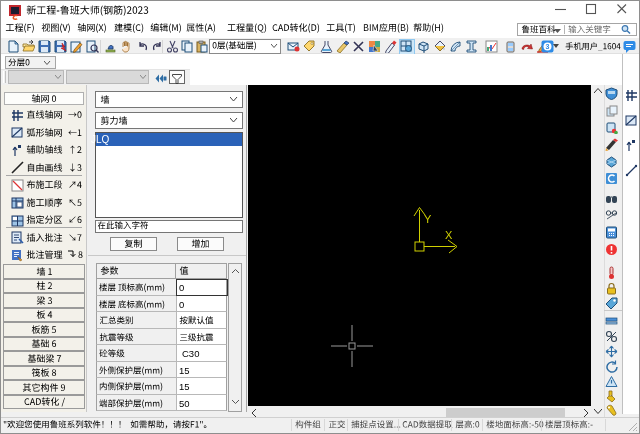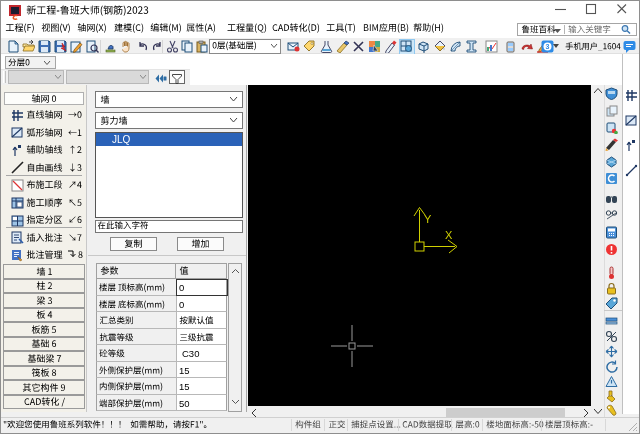--- a/index.html
+++ b/index.html
@@ -397,21 +397,21 @@
   </svg>
 <div style="position:absolute;left:95px;top:112px;width:148px;height:17px;background:#fff;border:1px solid #767676"></div>
 <svg style="position:absolute;left:100px;top:116px;" width="28" height="12" viewBox="0 0 300 133">
     <path transform="translate(0 88)" d="M 60 -62 V -36 H 66 V -62 Z M 79 -64 V -33 C 79 -32 79 -32 77 -32 C 76 -32 73 -32 68 -32 C 69 -30 70 -28 70 -27 C 76 -27 80 -27 82 -28 C 85 -28 86 -30 86 -33 V -64 Z M 69 -84 C 67 -81 64 -77 62 -74 H 32 L 37 -75 C 35 -78 33 -82 30 -84 L 24 -83 C 26 -80 28 -76 29 -74 H 6 V -68 H 94 V -74 H 70 C 72 -76 74 -80 76 -83 Z M 8 -23 V -17 H 41 C 37 -6 29 -1 5 2 C 6 4 8 6 9 8 C 35 5 45 -3 49 -17 H 80 C 79 -6 77 -1 75 0 C 74 1 74 1 71 1 C 69 1 63 1 57 1 C 58 2 59 5 59 7 C 65 8 71 8 74 7 C 77 7 79 7 81 5 C 84 2 86 -4 88 -20 C 88 -21 88 -23 88 -23 Z M 42 -58 V -52 H 20 V -58 Z M 14 -63 V -27 H 20 V -37 H 42 V -33 C 42 -32 42 -32 41 -32 C 40 -32 37 -32 34 -32 C 34 -31 35 -29 35 -27 C 40 -27 43 -27 46 -28 C 48 -29 48 -30 48 -33 V -63 Z M 42 -47 V -41 H 20 V -47 ZM 141 -84 V -66 V -62 H 108 V -54 H 141 C 139 -36 132 -14 105 2 C 107 4 110 7 111 8 C 140 -9 147 -34 148 -54 H 183 C 181 -19 178 -5 175 -2 C 174 0 172 0 170 0 C 168 0 161 0 154 -1 C 156 2 157 5 157 7 C 163 7 170 8 173 7 C 177 7 179 6 182 3 C 186 -2 188 -17 190 -58 C 191 -59 191 -62 191 -62 H 149 V -66 V -84 ZM 256 -20 H 272 V -13 H 256 Z M 250 -25 V -9 H 278 V -25 Z M 240 -64 C 244 -60 248 -55 250 -51 L 255 -54 C 254 -58 249 -64 246 -67 Z M 282 -67 C 280 -63 276 -58 272 -54 L 278 -51 C 281 -55 285 -60 288 -64 Z M 260 -84 V -75 H 236 V -69 H 260 V -50 H 233 V -44 H 296 V -50 H 268 V -69 H 292 V -75 H 268 V -84 Z M 238 -37 V 8 H 244 V 4 H 283 V 8 H 290 V -37 Z M 244 -2 V -31 H 283 V -2 Z M 204 -16 206 -9 C 214 -13 224 -17 234 -22 L 232 -28 L 222 -24 V -53 H 232 V -60 H 222 V -83 H 215 V -60 H 205 V -53 H 215 V -21 C 211 -19 207 -18 204 -16 Z" fill="#000"></path>
   </svg>
 <svg style="position:absolute;left:230px;top:118px" width="8" height="6">
     <path d="M0 0 l3.5 4 3.5-4" stroke="#444" fill="none"></path>
   </svg>
 <div style="position:absolute;left:95px;top:132px;width:148px;height:86px;background:#fff;border:1px solid #555"></div>
 <div style="position:absolute;left:96px;top:133px;width:146px;height:13px;background:#2a62b8"></div>
-<span style="position:absolute;left:112px;top:134px;font:10px 'Liberation Sans';color:#fff">JLQ</span>
+<span style="position:absolute;left:91px;top:134px;font:10px 'Liberation Sans';color:#fff">JLQ</span>
 <div style="position:absolute;left:95px;top:220px;width:148px;height:13px;background:#fff;border:1px solid #767676"></div>
 <svg style="position:absolute;left:97px;top:221px;" width="52" height="11" viewBox="0 0 600 129">
     <path transform="translate(0 88)" d="M 39 -84 C 38 -79 36 -74 34 -68 H 6 V -61 H 30 C 24 -48 15 -37 4 -29 C 5 -27 7 -24 8 -22 C 12 -25 16 -28 19 -32 V 8 H 27 V -41 C 32 -47 36 -54 39 -61 H 94 V -68 H 42 C 44 -73 46 -78 47 -82 Z M 60 -56 V -37 H 37 V -30 H 60 V -1 H 33 V 6 H 94 V -1 H 67 V -30 H 90 V -37 H 67 V -56 ZM 104 -1 106 7 C 118 4 137 1 154 -2 L 153 -10 L 139 -7 V -46 H 153 V -53 H 139 V -84 H 131 V -6 L 120 -4 V -64 H 112 V -3 Z M 158 -84 V -9 C 158 2 161 5 170 5 C 172 5 183 5 185 5 C 194 5 196 -1 197 -17 C 195 -18 192 -19 190 -20 C 189 -6 189 -2 185 -2 C 182 -2 173 -2 171 -2 C 167 -2 166 -4 166 -9 V -40 C 176 -45 186 -50 194 -56 L 188 -62 C 182 -58 174 -52 166 -48 V -84 ZM 273 -45 V -8 H 279 V -45 Z M 286 -48 V 0 C 286 1 286 1 285 1 C 283 1 279 1 275 1 C 276 3 276 5 277 7 C 283 7 287 7 289 6 C 292 5 292 3 292 0 V -48 Z M 207 -33 C 208 -34 211 -34 214 -34 H 222 V -21 C 215 -19 209 -18 204 -17 L 206 -10 L 222 -14 V 8 H 228 V -15 L 237 -18 L 236 -24 L 228 -22 V -34 H 236 V -41 H 228 V -56 H 222 V -41 H 213 C 216 -48 218 -57 220 -65 H 237 V -72 H 222 C 222 -76 223 -79 224 -83 L 217 -84 C 216 -80 216 -76 215 -72 H 205 V -65 H 214 C 212 -57 210 -50 209 -48 C 208 -43 206 -40 205 -39 C 206 -38 207 -34 207 -33 Z M 266 -84 C 259 -74 247 -64 235 -58 C 237 -57 239 -54 240 -53 C 242 -54 245 -56 248 -57 V -53 H 285 V -58 C 287 -57 290 -55 293 -54 C 294 -56 296 -58 297 -60 C 287 -64 277 -70 270 -78 L 272 -82 Z M 251 -59 C 256 -64 262 -68 266 -73 C 271 -68 276 -63 283 -59 Z M 261 -41 V -33 H 248 V -41 Z M 242 -47 V 8 H 248 V -13 H 261 V 0 C 261 1 261 1 260 1 C 259 1 257 1 254 1 C 255 3 255 6 256 7 C 260 7 263 7 265 6 C 267 5 268 3 268 0 V -47 Z M 248 -27 H 261 V -19 H 248 ZM 330 -76 C 336 -71 341 -65 346 -59 C 339 -31 327 -10 304 1 C 306 3 310 6 311 7 C 331 -4 344 -23 352 -49 C 363 -29 370 -6 393 7 C 393 5 395 1 396 -2 C 363 -21 366 -59 334 -82 ZM 446 -36 V -30 H 407 V -23 H 446 V -1 C 446 0 446 0 444 1 C 442 1 435 1 429 0 C 430 2 431 6 432 8 C 440 8 446 8 449 7 C 453 5 454 3 454 -1 V -23 H 493 V -30 H 454 V -34 C 463 -38 472 -45 478 -52 L 473 -56 L 471 -55 H 423 V -48 H 464 C 458 -44 452 -39 446 -36 Z M 442 -82 C 444 -80 446 -76 448 -74 H 408 V -53 H 415 V -66 H 484 V -53 H 492 V -74 H 456 C 455 -77 452 -81 450 -85 ZM 540 -28 C 544 -21 550 -13 552 -8 L 558 -12 C 556 -16 550 -25 546 -31 Z M 573 -54 V -43 H 534 V -36 H 573 V -2 C 573 0 573 0 571 1 C 569 1 562 1 555 0 C 556 3 557 6 558 8 C 567 8 573 8 576 7 C 580 5 581 3 581 -2 V -36 H 594 V -43 H 581 V -54 Z M 526 -55 C 521 -44 513 -33 504 -26 C 506 -25 508 -22 509 -20 C 513 -23 516 -26 519 -30 V 8 H 526 V -40 C 529 -44 531 -48 533 -53 Z M 518 -84 C 515 -74 510 -64 504 -58 C 505 -57 508 -55 510 -54 C 513 -58 516 -62 519 -68 H 524 C 527 -63 529 -58 531 -54 L 537 -57 C 536 -60 534 -64 532 -68 H 548 V -74 H 522 C 524 -77 525 -80 526 -83 Z M 558 -84 C 555 -74 549 -65 542 -59 C 544 -58 547 -56 549 -54 C 552 -58 556 -63 559 -68 H 566 C 568 -64 571 -59 573 -56 L 579 -59 C 578 -61 576 -65 573 -68 H 593 V -74 H 562 C 563 -77 564 -80 565 -83 Z" fill="#000"></path>
   </svg>
 <div style="position:absolute;left:110px;top:237px;width:47px;height:14px;background:#fbfbfb;border:1px solid #8a8a8a"></div>
 <svg style="position:absolute;left:124px;top:239px;" width="19" height="12" viewBox="0 0 200 133">
     <path transform="translate(0 88)" d="M 29 -44 H 75 V -37 H 29 Z M 29 -56 H 75 V -49 H 29 Z M 21 -61 V -32 H 32 C 27 -24 18 -17 9 -13 C 11 -12 14 -9 15 -8 C 19 -10 23 -13 27 -17 C 31 -12 36 -8 42 -5 C 30 -2 16 0 3 1 C 4 3 6 6 6 8 C 21 6 37 4 51 -2 C 63 3 77 6 92 7 C 93 5 95 2 96 1 C 83 0 70 -2 60 -5 C 69 -10 77 -16 82 -23 L 77 -26 L 76 -26 H 36 C 38 -28 39 -30 40 -32 L 40 -32 H 83 V -61 Z M 27 -84 C 22 -74 13 -65 5 -59 C 6 -58 9 -54 10 -53 C 15 -57 20 -62 25 -68 H 90 V -74 H 29 C 31 -77 32 -79 34 -82 Z M 70 -20 C 65 -15 58 -11 50 -8 C 43 -11 37 -15 32 -20 ZM 168 -75 V -19 H 175 V -75 Z M 185 -83 V -2 C 185 -1 185 0 183 0 C 182 0 176 0 170 0 C 171 2 172 6 172 8 C 180 8 186 7 188 6 C 192 5 193 3 193 -2 V -83 Z M 114 -82 C 112 -72 109 -62 104 -55 C 106 -54 109 -53 111 -52 C 112 -55 114 -59 116 -63 H 129 V -52 H 104 V -45 H 129 V -35 H 109 V 0 H 116 V -28 H 129 V 8 H 136 V -28 H 150 V -8 C 150 -7 150 -6 149 -6 C 148 -6 144 -6 140 -6 C 141 -5 142 -2 142 0 C 148 0 152 0 154 -1 C 156 -2 157 -4 157 -8 V -35 H 136 V -45 H 160 V -52 H 136 V -63 H 156 V -70 H 136 V -84 H 129 V -70 H 118 C 119 -73 120 -77 121 -80 Z" fill="#000"></path>
   </svg>
 <div style="position:absolute;left:177px;top:237px;width:47px;height:14px;background:#fbfbfb;border:1px solid #8a8a8a"></div>
 <svg style="position:absolute;left:191px;top:239px;" width="19" height="12" viewBox="0 0 200 133">

